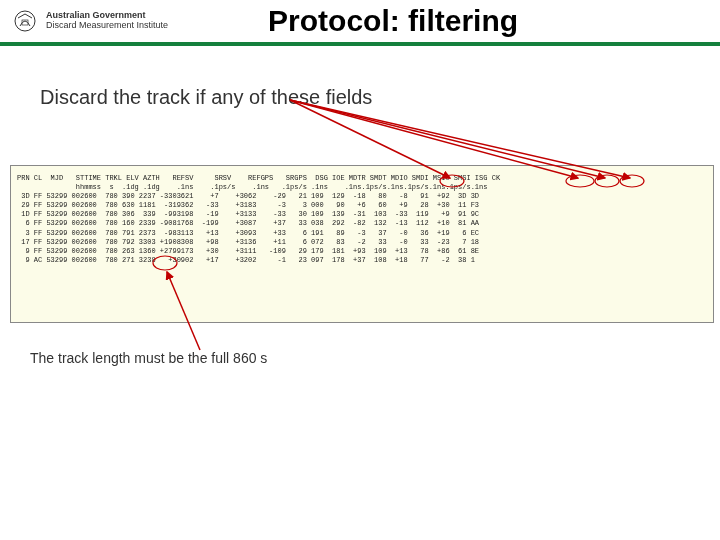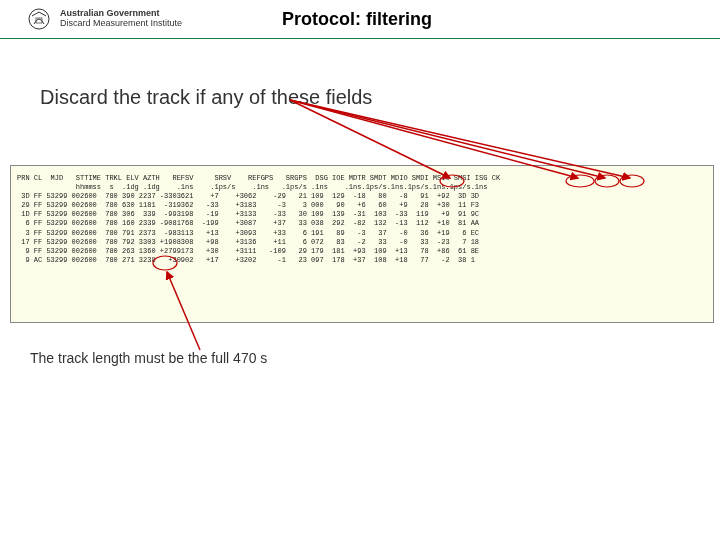--- a/index.html
+++ b/index.html
@@ -8,36 +8,36 @@
     width: 720px;
     height: 540px;
     font-family: Arial, sans-serif;
     background: white;
     position: relative;
     overflow: hidden;
   }
   .header {
     display: flex;
     align-items: center;
-    padding: 4px 24px;
-    border-bottom: 1px solid #15803d;
+    padding: 4px 10px;
+    border-bottom: 4px solid #15803d;
   }
   .crest {
     width: 30px;
     height: 30px;
     margin-right: 6px;
   }
   .gov-text {
     font-size: 9px;
     line-height: 1.1;
     color: #333;
   }
   .gov-text .line1 { font-weight: bold; }
   .title {
-    font-size: 18px;
+    font-size: 30px;
     font-weight: bold;
     margin-left: 100px;
     color: #000;
   }
   .instruction1 {
     font-size: 20px;
     color: #333;
     position: absolute;
     top: 85px;
     left: 40px;
@@ -98,21 +98,21 @@
 <span>              hhmmss  s  .1dg .1dg    .1ns    .1ps/s    .1ns   .1ps/s .1ns    .1ns.1ps/s.1ns.1ps/s.1ns.1ps/s.1ns</span>
 <span> 3D FF 53299 002600  780 390 2237 -3303621    +7    +3062    -29   21 109  129  -18   80   -8   91  +92  3D 3D</span>
 <span> 29 FF 53299 002600  780 630 1181  -319362   -33    +3183     -3    3 000   90   +6   60   +9   28  +30  11 F3</span>
 <span> 1D FF 53299 002600  780 306  339  -993198   -19    +3133    -33   30 109  139  -31  103  -33  119   +9  91 9C</span>
 <span>  6 FF 53299 002600  780 160 2339 -9081768  -199    +3087    +37   33 038  292  -82  132  -13  112  +10  81 AA</span>
 <span>  3 FF 53299 002600  780 791 2373  -983113   +13    +3093    +33    6 191   89   -3   37   -0   36  +19   6 EC</span>
 <span> 17 FF 53299 002600  780 792 3303 +1908308   +98    +3136    +11    6 072   83   -2   33   -0   33  -23   7 18</span>
 <span>  9 FF 53299 002600  780 263 1360 +2799173   +30    +3111   -109   29 179  181  +93  109  +13   78  +86  61 8E</span>
 <span>  9 AC 53299 002600  780 271 3238   +30902   +17    +3202     -1   23 097  178  +37  108  +18   77   -2  38 1</span></div>
 
-<div class="instruction2">The track length must be the full 470 s</div>
+<div class="instruction2">The track length must be the full 860 s</div>
 
 <svg class="arrows" width="720" height="540">
   <defs>
     <marker id="arrowhead" markerWidth="6" markerHeight="6" refX="5" refY="3" orient="auto">
       <path d="M0,0 L6,3 L0,6 Z" fill="#c00000"></path>
     </marker>
   </defs>
 
   <line x1="290" y1="100" x2="450" y2="178" stroke="#c00000" stroke-width="1.5" marker-end="url(#arrowhead)"></line>
   <line x1="290" y1="100" x2="578" y2="178" stroke="#c00000" stroke-width="1.5" marker-end="url(#arrowhead)"></line>

